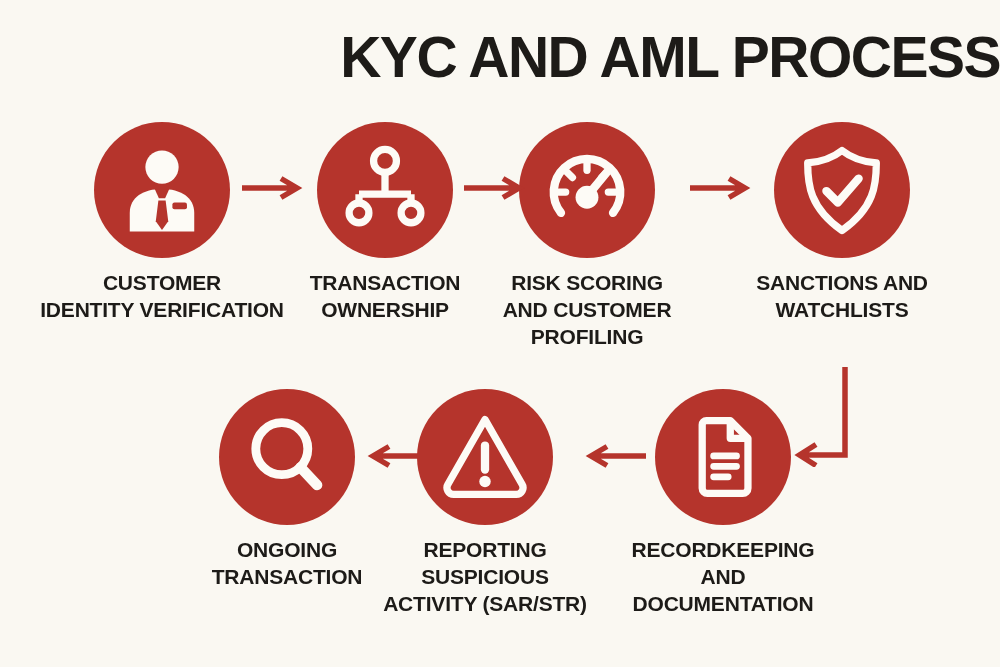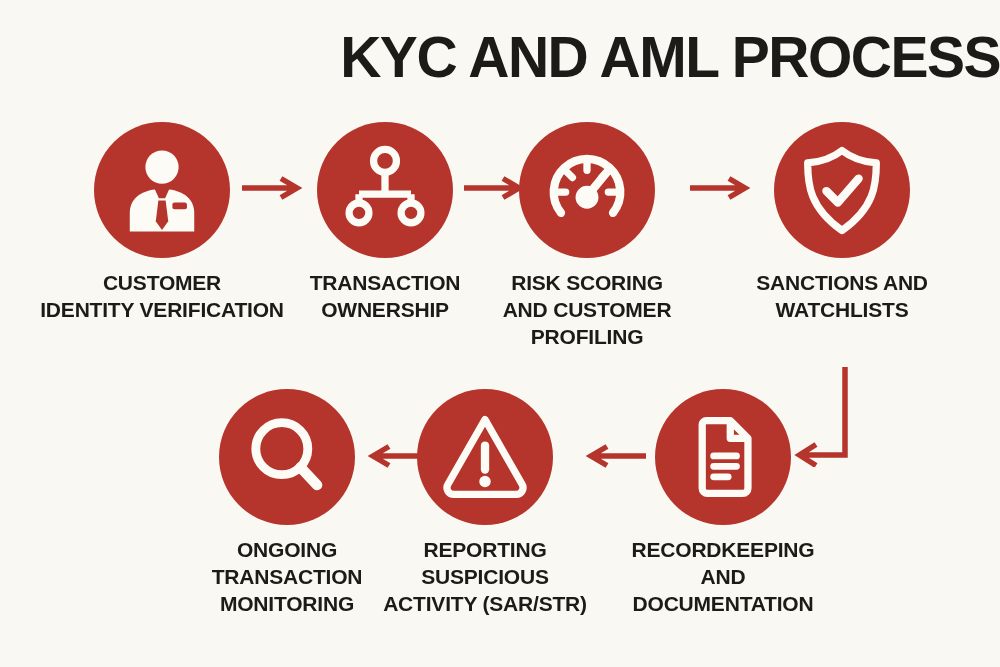--- a/index.html
+++ b/index.html
@@ -144,21 +144,20 @@
   <div class="node" style="left:157px;top:389px">
     <div class="circle">
       <svg viewBox="0 0 100 100" aria-hidden="true">
         <circle cx="45" cy="42" r="25" fill="none" stroke="currentColor" stroke-width="8.5"></circle>
         <path d="M63 60 L79 77" stroke="currentColor" stroke-width="10" stroke-linecap="round"></path>
       </svg>
     </div>
     <div class="label">
       <span>ONGOING</span>
       <span>TRANSACTION</span>
-      <span>MONITORING</span>
     </div>
   </div>
 
   <div class="arrow" style="left:240px;top:176px">
     <svg width="64" height="24" viewBox="0 0 64 24" aria-hidden="true">
       <path d="M2 12 H53 M41 2.5 L57 12 L41 21.5" fill="none" stroke="currentColor" stroke-width="5.5"></path>
     </svg>
   </div>
 
   <div class="arrow" style="left:462px;top:176px">

